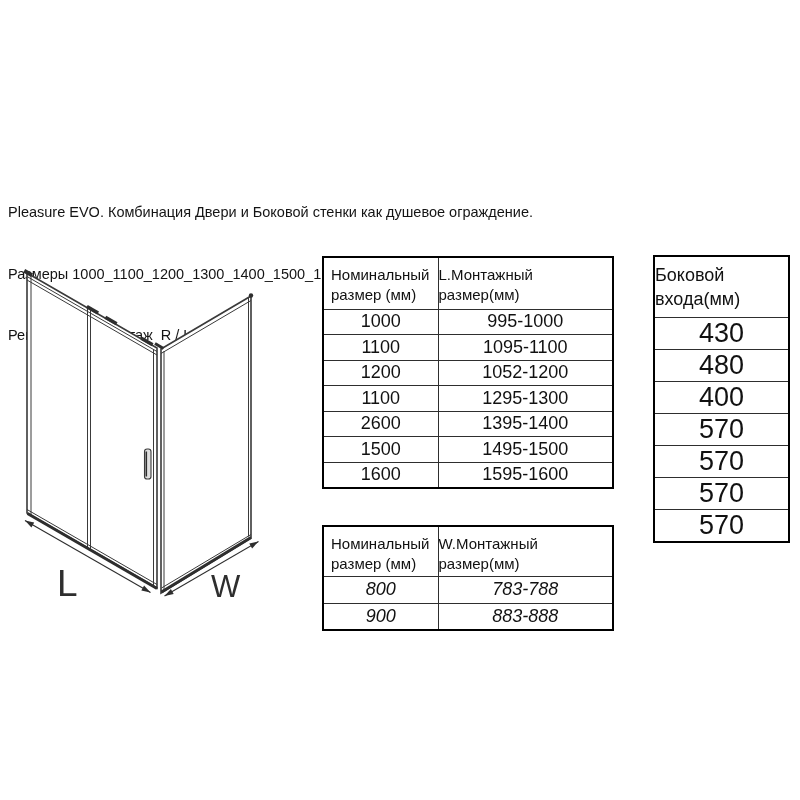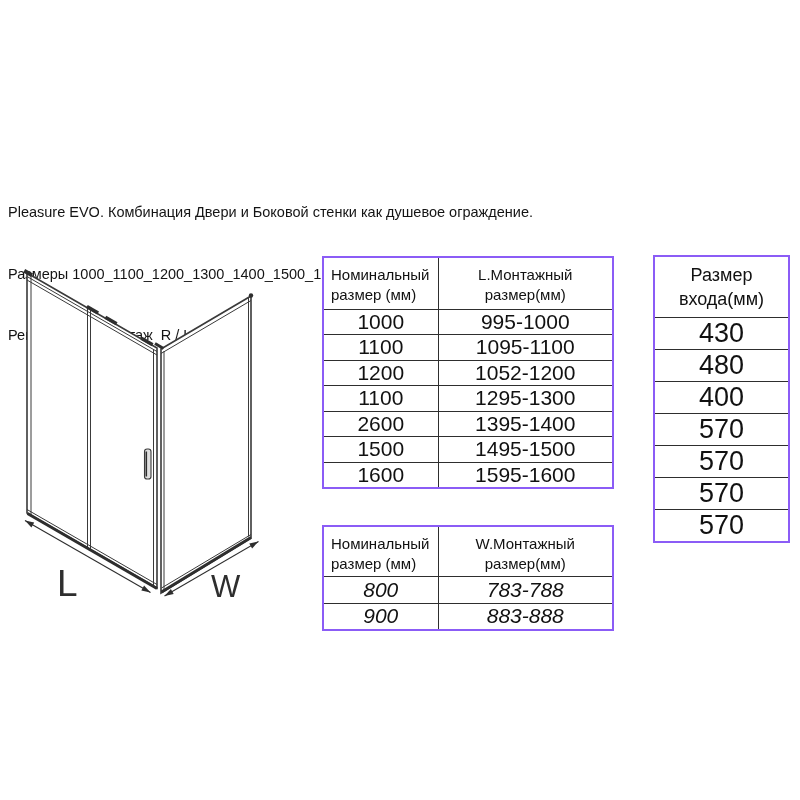--- a/index.html
+++ b/index.html
@@ -38,44 +38,44 @@
   }
   .dim-label-l { font-size: 37px; }
   .dim-label-w { font-size: 31px; }
 
   
   table {
     position: absolute;
     border-collapse: collapse;
     table-layout: fixed;
     background: #ffffff;
-    border: 2px solid #8b5cf6;
+    border: 2px solid #000000;
     color: #111111;
   }
   td { border: 1.6px solid #2e2e2e; overflow: hidden; }
 
   .tbl-l { left: 322px; top: 256px; width: 290px; }
   .tbl-entry { left: 653px; top: 255px; width: 137px; }
   .tbl-w { left: 322px; top: 525px; width: 290px; }
 
   .col-nominal { width: 115px; }
   .col-mount { width: 175px; }
 
   .hdr-cell {
     font-size: 15px;
     line-height: 19.5px;
     vertical-align: top;
     padding-top: 7px;
     height: 52px;
   }
   .hdr-left { text-align: left; padding-left: 7px; }
-  .hdr-center { text-align: center; }
+  .hdr-center { }
 
   .data-cell {
-    font-size: 21px;
+    font-size: 18px;
     text-align: center;
     vertical-align: middle;
     height: 26px;
   }
   .tbl-l .data-cell { height: 25.5px; }
 
   .tbl-entry .hdr-cell {
     font-size: 18px;
     line-height: 24px;
     height: 61px;
@@ -185,21 +185,21 @@
         <td class="data-cell">1600</td>
         <td class="data-cell">1595-1600</td>
       </tr>
     </tbody>
   </table>
 
   <table class="tbl-entry">
     <tbody>
       <tr>
         <td class="hdr-cell hdr-center">
-          <div>Размер</div>
+          <div>Боковой</div>
           <div>входа(мм)</div>
         </td>
       </tr>
       <tr>
         <td class="data-cell">430</td>
       </tr>
       <tr>
         <td class="data-cell">480</td>
       </tr>
       <tr>

